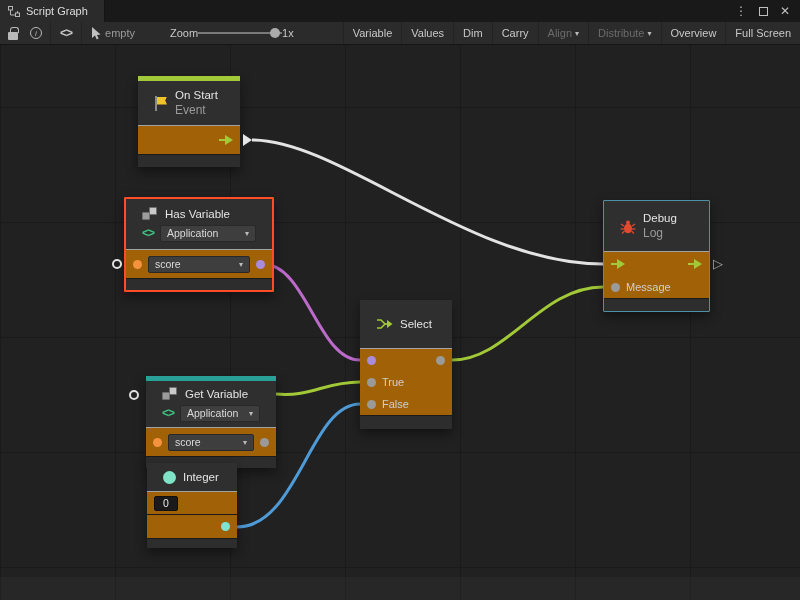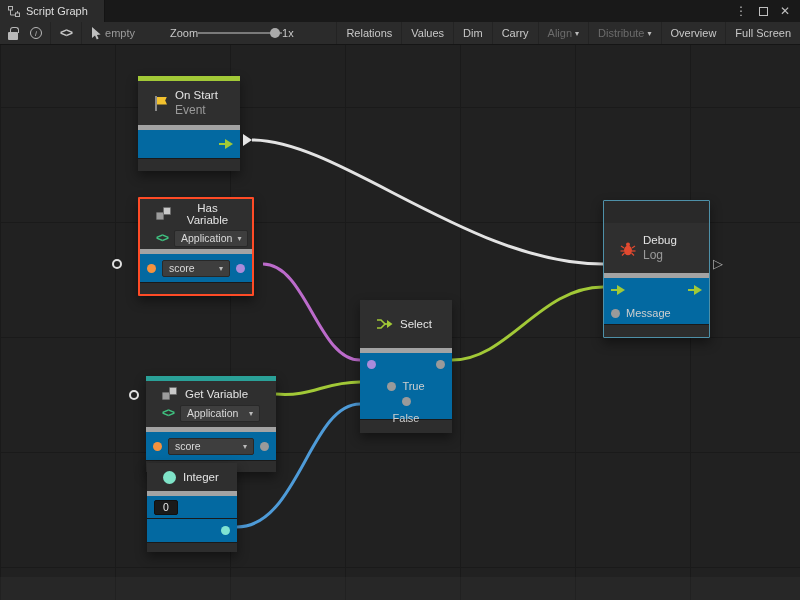--- a/index.html
+++ b/index.html
@@ -43,21 +43,21 @@
   .node.focused { border: 1px solid #4E90A8; }
   .strip { height: 5px; }
   .strip.green { background: #A2C937; }
   .strip.teal { background: #2AA198; }
   .n-header { background: #2F2F2F; display: flex; align-items: center; gap: 7px; padding: 0 16px; }
   .n-header.stack { flex-direction: column; align-items: stretch; justify-content: center; gap: 4px; }
   .h-row { display: flex; align-items: center; gap: 6px; }
   .titles { display: flex; flex-direction: column; justify-content: center; }
   .n-title { color: #E4E4E4; font-size: 11.5px; }
   .n-sub { color: #9A9A9A; font-size: 12px; margin-top: 2px; }
-  .n-body { background: #0369a1; border-top: 5px solid #a3a3a3; }
+  .n-body { background: #a16207; border-top: 1px solid #a3a3a3; }
   .p-row { display: flex; align-items: center; gap: 6px; padding: 0 7px; }
   .n-footer { background: #2D2D2D; border-top: 1px solid #1A1A1A; }
   .spacer { flex: 1; }
   .port-label { color: #CFCFCF; font-size: 11px; }
 
   .dot { width: 9px; height: 9px; border-radius: 50%; flex: none; }
   .dot.orange { background: #F5923E; }
   .dot.purple { background: #A98BDB; }
   .dot.gray   { background: #9A9A9A; }
   .dot.cyan   { background: #7FE3D2; }
@@ -124,21 +124,21 @@
   <div class="zoom-wrap">
     <span>Zoom</span>
     <div class="zoom-track">
       <div class="zoom-knob"></div>
     </div>
     <span>1x</span>
   </div>
   <div class="tb-buttons">
     <div class="tb-sep"></div>
     <div class="tb-btn">
-        <span>Relations</span>
+        <span>Variable</span>
       </div>
     <div class="tb-sep"></div>
     <div class="tb-btn">
         <span>Values</span>
       </div>
     <div class="tb-sep"></div>
     <div class="tb-btn">
         <span>Dim</span>
       </div>
     <div class="tb-sep"></div>
@@ -189,21 +189,21 @@
   <div class="n-body">
     <div class="p-row" style="height:28px;">
       <span class="spacer"></span>
       <span class="flow-arrow"></span>
     </div>
   </div>
   <div class="n-footer" style="height:13px;"></div>
 </div>
 <div class="ext white-tri" style="left:243px; top:134px;"></div>
 
-<div class="node selected" style="left:138px; top:197px; width:116px;text-align:center;">
+<div class="node selected" style="left:124px; top:197px; width:150px;">
   <div class="n-header stack" style="height:50px;">
     <div class="h-row">
       <span class="icon-boxes">
           <i></i>
           <i></i>
         </span>
       <span class="n-title">Has Variable</span>
     </div>
     <div class="h-row">
       <span class="icon-angle">&lt;&gt;</span>
@@ -267,25 +267,25 @@
       <path d="M11 2 L16.5 6 L11 10 Z" fill="#A2C937"></path>
     </svg>
     <span class="n-title">Select</span>
   </div>
   <div class="n-body">
     <div class="p-row" style="height:22px;">
       <span class="dot purple"></span>
       <span class="spacer"></span>
       <span class="dot gray"></span>
     </div>
-    <div class="p-row" style="height:22px;justify-content:center;">
+    <div class="p-row" style="height:22px;">
       <span class="dot gray"></span>
       <span class="port-label">True</span>
     </div>
-    <div class="p-row" style="height:22px;flex-direction:column;">
+    <div class="p-row" style="height:22px;">
       <span class="dot gray"></span>
       <span class="port-label">False</span>
     </div>
   </div>
   <div class="n-footer" style="height:14px;"></div>
 </div>
 
 <div class="node" style="left:147px; top:463px; width:90px;">
   <div class="n-header" style="height:28px;">
     <span class="icon-int"></span>
@@ -297,21 +297,21 @@
     </div>
     <div class="p-row" style="height:24px; border-top:1px solid #1A1A1A;">
       <span class="spacer"></span>
       <span class="dot cyan"></span>
     </div>
   </div>
   <div class="n-footer" style="height:10px;"></div>
 </div>
 
 <div class="node focused" style="left:603px; top:200px; width:107px;">
-  <div class="n-header" style="height:50px;margin-top:22px;">
+  <div class="n-header" style="height:50px;">
     <svg width="16" height="15" viewBox="0 0 16 15">
       <circle cx="8" cy="3.5" r="2" fill="#E2492F"></circle>
       <ellipse cx="8" cy="9.5" rx="4" ry="4.8" fill="#E2492F"></ellipse>
       <g stroke="#E2492F" stroke-width="1.2">
         <line x1="4" y1="7" x2="1" y2="5"></line>
           <line x1="4" y1="10" x2="0.5" y2="10"></line>
           <line x1="4.5" y1="12" x2="2" y2="14.5"></line>
         <line x1="12" y1="7" x2="15" y2="5"></line>
           <line x1="12" y1="10" x2="15.5" y2="10"></line>
           <line x1="11.5" y1="12" x2="14" y2="14.5"></line>

